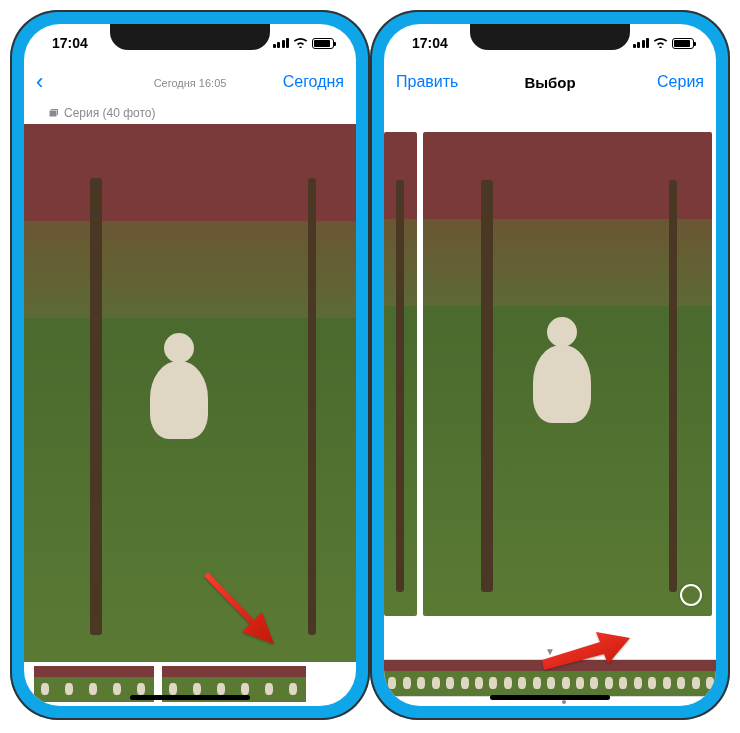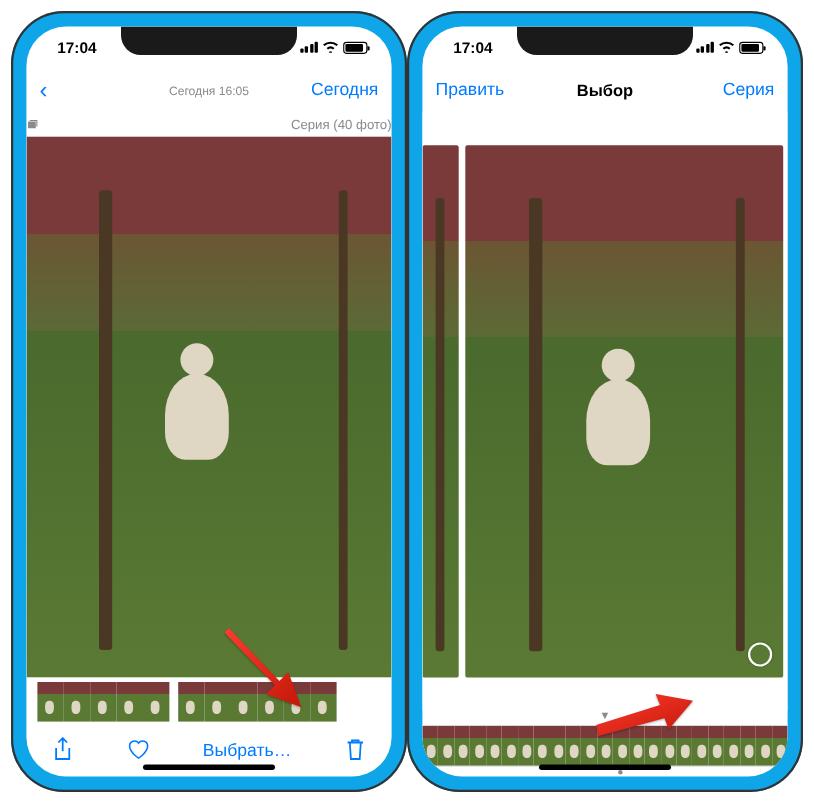--- a/index.html
+++ b/index.html
@@ -73,25 +73,24 @@
   }
   .nav-left, .nav-right { color: #007aff; min-width: 80px; }
   .nav-right { text-align: right; }
   .nav-center { text-align: center; flex: 1; }
   .nav-title { font-size: 15px; font-weight: 600; color:#000; }
   .nav-sub { font-size: 11px; color: #8a8a8e; margin-top: 1px; }
   .back-chev { font-size: 22px; font-weight: 400; color:#007aff; }
   .burst-label {
     font-size: 12px;
     color: #8a8a8e;
-    padding: 4px 0;
+    padding: 4px 24px;
     display: flex;
     align-items: center;
     gap: 4px;
-    justify-content: space-between;
   }
   .burst-label svg { width:12px; height:12px; fill:#8a8a8e; }
   .photo-main {
     flex: 1;
     display: flex;
     align-items: stretch;
     justify-content: center;
     overflow: hidden;
   }
   .photo-img {
@@ -288,38 +287,20 @@
           <div class="mini-dog"></div>
         </div>
       <div class="thumb">
           <div class="mini-dog"></div>
         </div>
       <div class="thumb">
           <div class="mini-dog"></div>
         </div>
     </div>
 
-    <div class="toolbar">
-      <span class="icon">
-        <svg width="18" height="22" viewBox="0 0 18 22" fill="none" stroke="#007aff" stroke-width="1.6">
-            <path d="M9 1v12M5 5l4-4 4 4M3 10v10h12V10"></path>
-          </svg>
-      </span>
-      <span class="icon">
-        <svg width="22" height="20" viewBox="0 0 24 22" fill="none" stroke="#007aff" stroke-width="1.6">
-            <path d="M12 20s-9-5.5-9-12a5 5 0 019-3 5 5 0 019 3c0 6.5-9 12-9 12z"></path>
-          </svg>
-      </span>
-      <span>Выбрать…</span>
-      <span class="icon">
-        <svg width="18" height="22" viewBox="0 0 18 22" fill="none" stroke="#007aff" stroke-width="1.6">
-            <path d="M2 5h14M6 5V3h6v2M4 5l1 15h8l1-15"></path>
-          </svg>
-      </span>
-    </div>
 
     <div class="home-indicator"></div>
 
     <div class="arrow" style="bottom:48px; left:166px;">
       <svg width="90" height="90" viewBox="0 0 90 90">
         <defs>
             <linearGradient id="ag1" x1="0" y1="0" x2="1" y2="1">
               <stop offset="0" stop-color="#ff3b30"></stop>
               <stop offset="1" stop-color="#c21808"></stop>
             </linearGradient>

